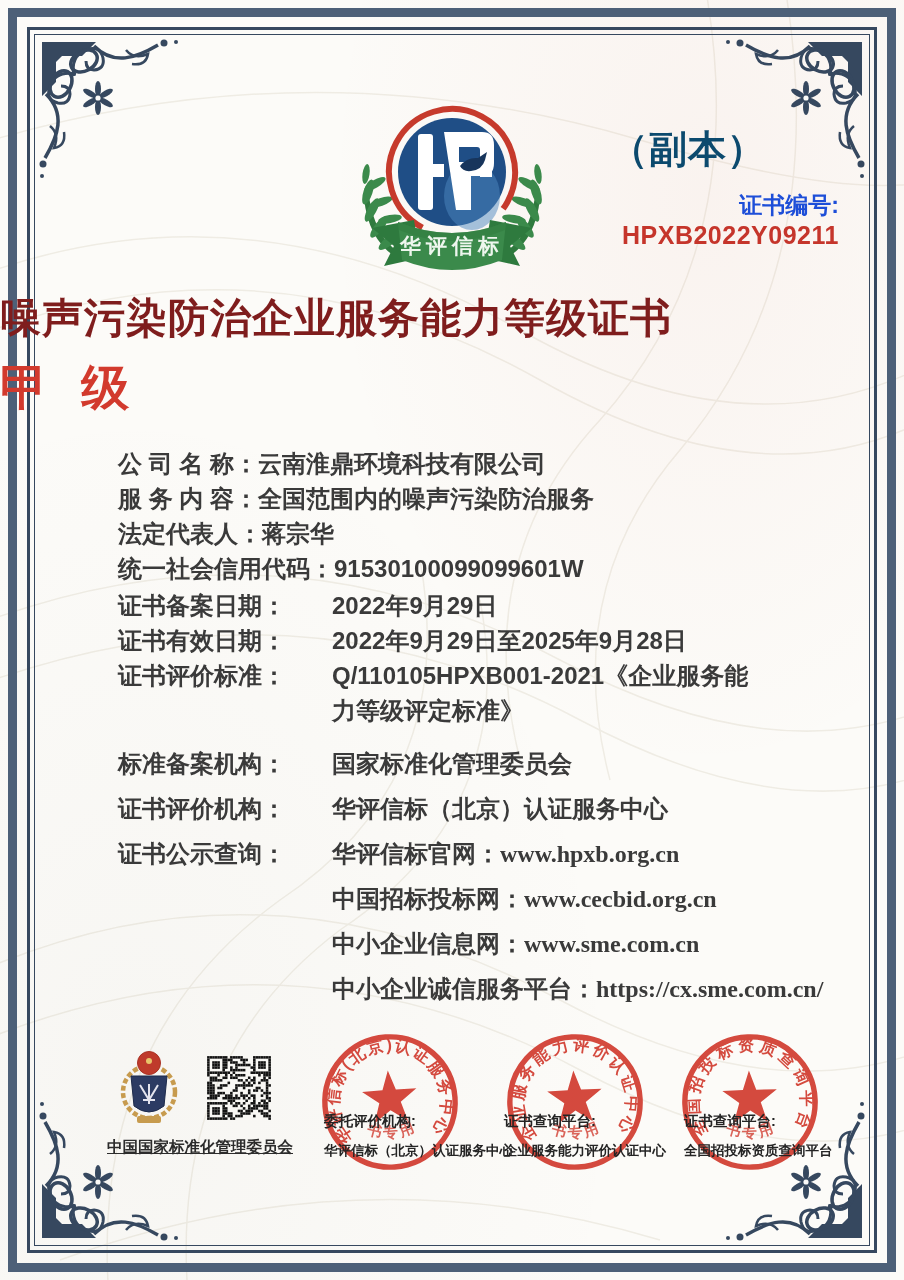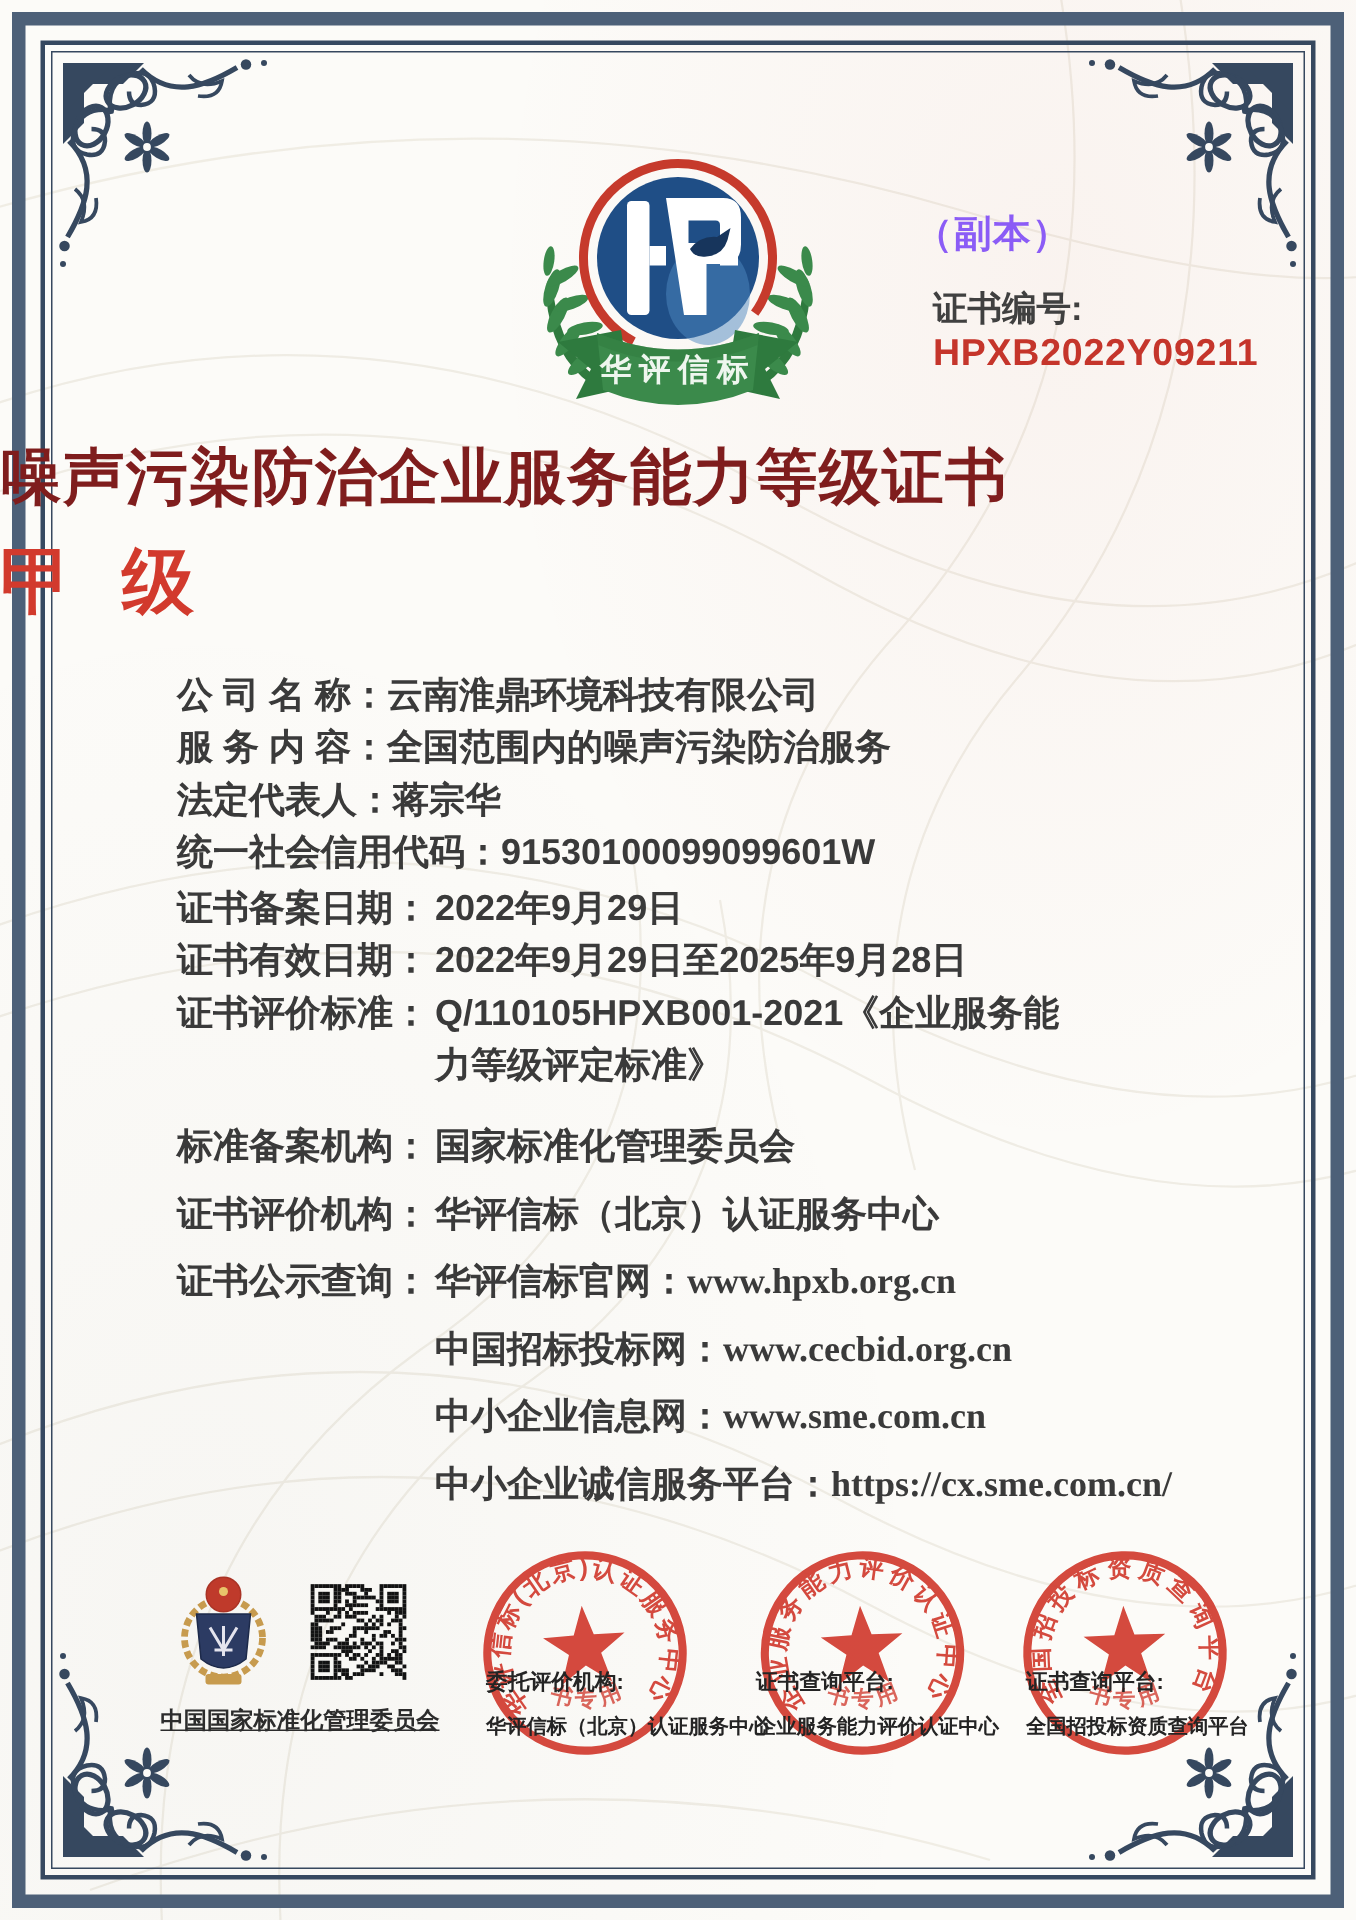--- a/index.html
+++ b/index.html
@@ -15,33 +15,33 @@
   .frame-in1{position:absolute;inset:27px;border:3px solid #36485f;z-index:2;pointer-events:none;}
   .frame-in2{position:absolute;inset:34px;border:1.5px solid #36485f;z-index:2;pointer-events:none;}
   .corner{position:absolute;width:150px;height:150px;z-index:3;pointer-events:none;}
   .corner.tl{top:30px;left:30px;}
   .corner.tr{top:30px;right:30px;transform:scaleX(-1);}
   .corner.bl{bottom:30px;left:30px;transform:scaleY(-1);}
   .corner.br{bottom:30px;right:30px;transform:scale(-1,-1);}
   .content{position:absolute;inset:0;z-index:4;}
 
   .logo{position:absolute;left:342px;top:88px;width:220px;height:200px;}
-  .copy-label{position:absolute;left:610px;top:124px;font-size:25px;font-weight:800;color:#8b5cf6;letter-spacing:1px;margin-top:15px;}
+  .copy-label{position:absolute;left:610px;top:124px;font-size:38px;font-weight:800;color:#0c4a6e;letter-spacing:1px;}
   .certno{position:absolute;left:622px;top:190px;line-height:30px;}
-  .certno .lbl{font-size:23px;font-weight:800;color:#404040;display:block;}
+  .certno .lbl{font-size:23px;font-weight:800;color:#1d4ed8;display:block;text-align:right;}
   .certno .val{font-size:25px;font-weight:800;color:#c5352b;display:block;letter-spacing:0.5px;}
 
   .main-title{position:absolute;left:0;top:291px;width:100%;font-size:41px;font-weight:800;color:#7f1d1d;letter-spacing:1px;margin:0;}
   .grade{position:absolute;left:0;top:356px;width:100%;font-size:48px;font-weight:800;color:#d23a2d;letter-spacing:10px;}
 
   .block{position:absolute;left:118px;color:#3a3a3a;font-weight:600;}
   .info-block{top:446px;font-size:24px;line-height:35px;}
   .date-block{top:588px;font-size:24px;line-height:35px;}
   .org-block{top:748px;font-size:24px;}
-  .row{display:flex;align-items:flex-start;}
+  .row{display:flex;align-items:flex-start;gap:42px;}
   .org-block .row{margin-bottom:13px;font-family:Liberation Serif, serif;}
   .row .lbl{flex:0 0 auto;white-space:pre;}
   .date-block .row .lbl,.org-block .row .lbl{width:172px;}
   .date-block .row .val{width:440px;}
   .org-block .row .val{white-space:nowrap;}
 
   .footer-authority{position:absolute;left:70px;top:1137px;width:260px;text-align:center;font-size:15.5px;font-weight:600;color:#2c2c2c;text-decoration:underline;}
   .emblem{position:absolute;left:116px;top:1048px;width:66px;height:82px;}
   .qr{position:absolute;left:202px;top:1051px;width:74px;height:74px;}
 

